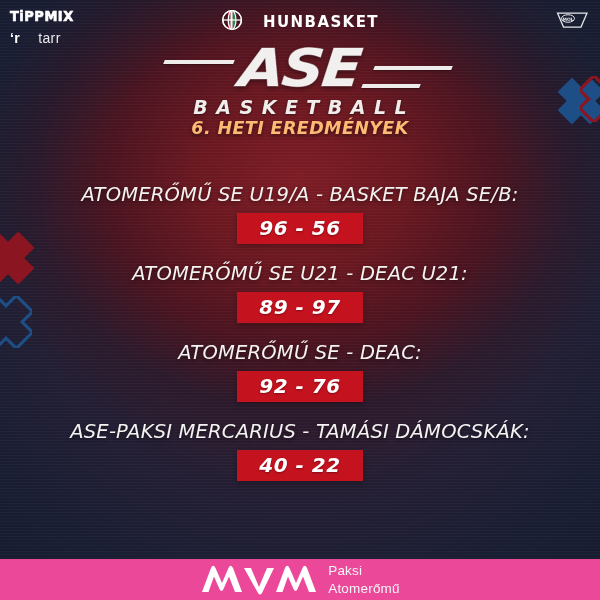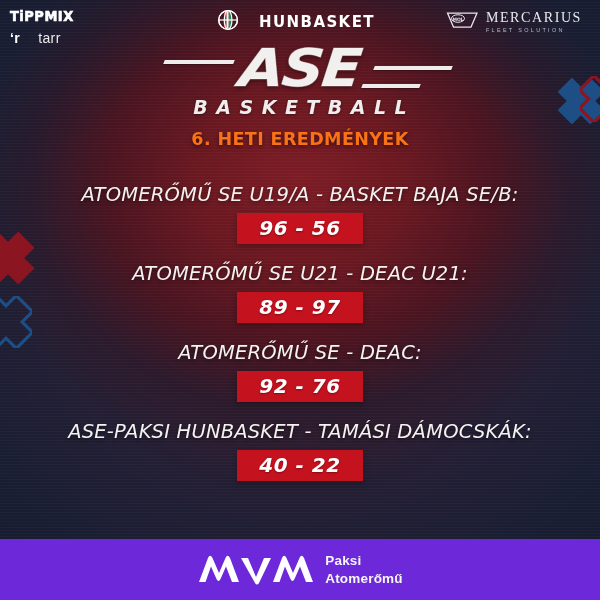--- a/index.html
+++ b/index.html
@@ -33,21 +33,21 @@
   }
   .bg-noise{
     position:absolute; inset:0;
     opacity:.055;
     background-image:repeating-linear-gradient(0deg, rgba(255,255,255,.5) 0 1px, rgba(0,0,0,0) 1px 3px);
     pointer-events:none;
   }
 
   
   .top-row{
-    position:absolute; top:0; left:0; right:8px; height:46px;
+    position:absolute; top:0; left:0; right:0; height:46px;
     z-index:6;
   }
   .logo-tippmix{
     position:absolute; left:10px; top:8px;
     color:#fff; font-weight:bold; font-size:13px;
     letter-spacing:.5px;
     font-family:"DejaVu Sans", sans-serif;
     -webkit-text-stroke:0.6px #fff;
     transform:scaleY(1.12);
   }
@@ -116,24 +116,23 @@
     margin-top:3px;
     font-family:"DejaVu Sans", sans-serif;
     font-size:19px; font-weight:bold; font-style:italic;
     color:#f0eeec;
     letter-spacing:8.5px;
     text-indent:8.5px;
     transform:scaleX(1.0);
     text-shadow:0 1px 3px rgba(0,0,0,.4);
   }
   .week-title{
-    margin-top:11px;
-    font-family:"DejaVu Sans", sans-serif;
-    font-size:17.5px; font-weight:bold; 
-    color:#f97316;
+    font-family:"DejaVu Sans", sans-serif;
+    font-size:17.5px; font-weight:bold; font-style:italic;
+    color:#fdba74;
     letter-spacing:.4px;
     text-shadow:0 2px 4px rgba(0,0,0,.5);
   }
 
   
   .results{
     position:absolute; top:183px; left:0; right:0; z-index:6;
   }
   .result{
     text-align:center; margin-bottom:18px;
@@ -164,24 +163,24 @@
   .deco{ position:absolute; z-index:3; pointer-events:none; }
   .x-shape{ display:block; }
 
   .deco-left-red{ left:-18px; top:232px; }
   .deco-left-blue{ left:-20px; top:296px; }
   .deco-right-blue{ right:-4px; top:78px; }
   .deco-right-red{ right:-26px; top:76px; }
 
   
   .footer{
-    position:absolute; left:0; right:0; bottom:0; height:61px;
-    background:#6d28d9;
+    position:absolute; left:0; right:0; bottom:0; height:41px;
+    background:#ec4899;
     z-index:7;
-    display:flex; align-items:center; justify-content:center; gap:10px;font-weight:bold;
+    display:flex; align-items:center; justify-content:center; gap:10px;
   }
   .mvm-logo{ display:block; }
   .mvm-sub{
     color:#f4f6f7;
     font-size:13.5px;
     line-height:1.28;
     letter-spacing:.2px;
   }
 </style>
 </head>
@@ -241,24 +240,20 @@
     </div>
 
     <div class="logo-mercarius">
       <span>
         <svg width="34" height="20" viewBox="0 0 68 40">
           <path d="M3 6 H62 L50 34 H15 Z" fill="none" stroke="#e6e7ec" stroke-width="2.5"></path>
           <ellipse cx="24" cy="17" rx="13" ry="7.5" fill="none" stroke="#e6e7ec" stroke-width="2"></ellipse>
           <text x="24" y="21" font-size="9" font-weight="bold" fill="#e6e7ec" text-anchor="middle" font-family="DejaVu Sans, sans-serif">MOL</text>
         </svg>
       </span>
-      <span class="merc-txt">
-        <div class="merc-name">MERCARIUS</div>
-        <div class="merc-sub">FLEET SOLUTION</div>
-      </span>
     </div>
   </div>
 
   <div class="title-block">
     <div style="position:relative;display:inline-block;">
       <div class="ase-word">ASE</div>
       <div class="ase-bars">
         <span class="ase-bar bar-a"></span>
         <span class="ase-bar bar-b"></span>
         <span class="ase-bar bar-c"></span>
@@ -285,21 +280,21 @@
     </div>
 
     <div class="result">
       <div class="match-label">ATOMERŐMŰ SE - DEAC:</div>
       <div class="score-wrap">
         <span class="score-badge">92 - 76</span>
       </div>
     </div>
 
     <div class="result">
-      <div class="match-label">ASE-PAKSI HUNBASKET - TAMÁSI DÁMOCSKÁK:</div>
+      <div class="match-label">ASE-PAKSI MERCARIUS - TAMÁSI DÁMOCSKÁK:</div>
       <div class="score-wrap">
         <span class="score-badge">40 - 22</span>
       </div>
     </div>
   </div>
 
   <div class="footer">
     <span>
       <svg class="mvm-logo" width="118" height="34" viewBox="0 0 236 68">
         <path d="M4 58 L22 10 Q26 1 31 10 L44 40 L57 10 Q61 1 66 10 L84 58 L70 58 L58 27 L47 52 Q43 60 39 52 L28 27 L17 58 Z" fill="#ffffff"></path>

